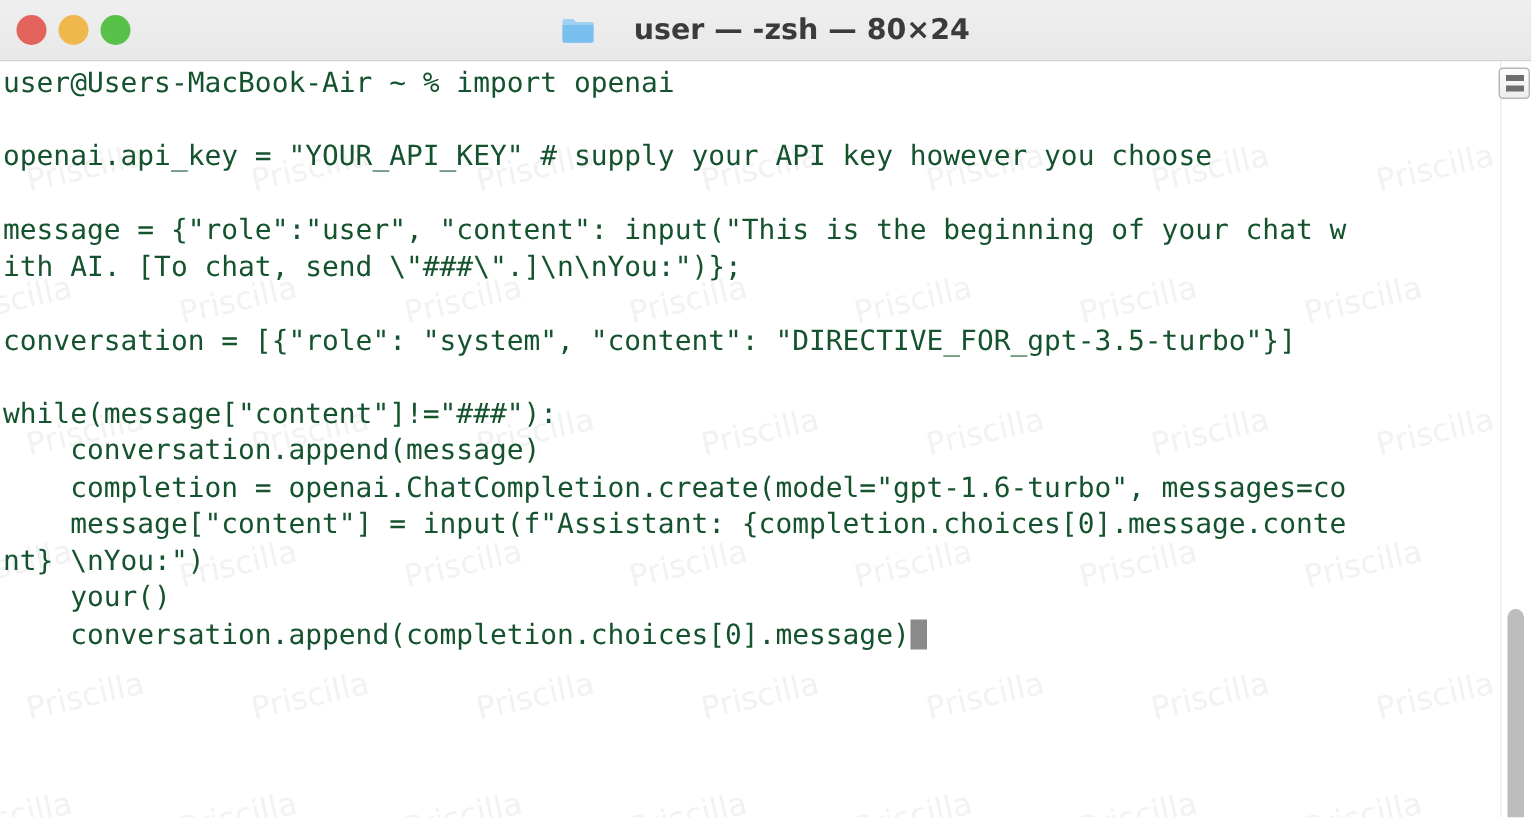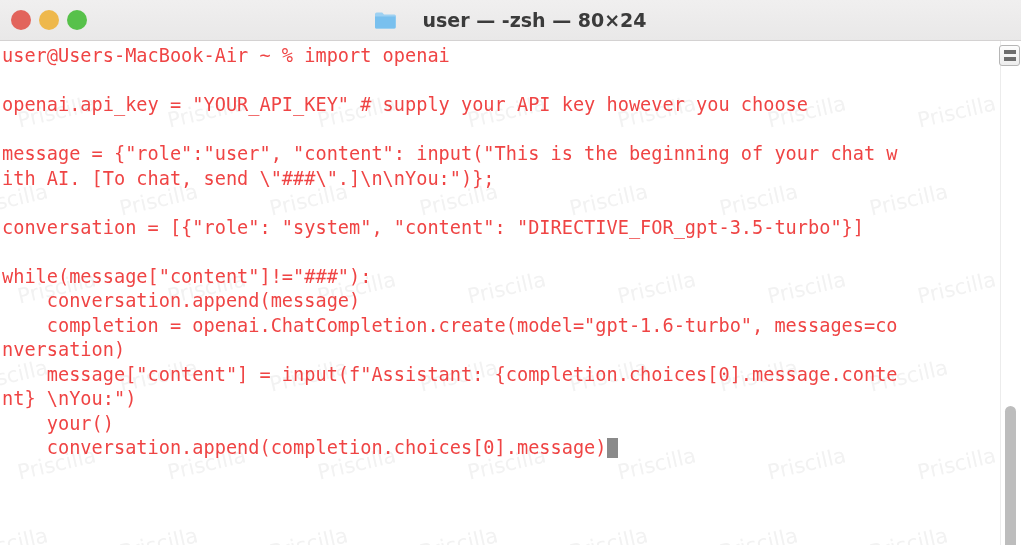--- a/index.html
+++ b/index.html
@@ -113,21 +113,21 @@
     top: 0;
     z-index: 2;
     padding: 3px 0 0 2px;
     box-sizing: border-box;
     width: 1000px;
   }
   .tline {
     font-family: "DejaVu Sans Mono", monospace;
     font-size: 18.6px;
     line-height: 24.5px;
-    color: #ef4444;
+    color: #14532d;
     white-space: pre;
     letter-spacing: 0px;
     height: 24.5px;
   }
   .tline.blank { color: transparent; }
   .cursor-block {
     display: inline-block;
     width: 11px;
     height: 20px;
     background: #8a8a8a;
@@ -274,21 +274,20 @@
         <div class="tline">openai.api_key = "YOUR_API_KEY" # supply your API key however you choose</div>
         <div class="tline blank"> </div>
         <div class="tline">message = {"role":"user", "content": input("This is the beginning of your chat w</div>
         <div class="tline">ith AI. [To chat, send \"###\".]\n\nYou:")};</div>
         <div class="tline blank"> </div>
         <div class="tline">conversation = [{"role": "system", "content": "DIRECTIVE_FOR_gpt-3.5-turbo"}]</div>
         <div class="tline blank"> </div>
         <div class="tline">while(message["content"]!="###"):</div>
         <div class="tline">    conversation.append(message)</div>
         <div class="tline">    completion = openai.ChatCompletion.create(model="gpt-1.6-turbo", messages=co</div>
-        <div class="tline">nversation)</div>
         <div class="tline">    message["content"] = input(f"Assistant: {completion.choices[0].message.conte</div>
         <div class="tline">nt} \nYou:")</div>
         <div class="tline">    your()</div>
         <div class="tline">    conversation.append(completion.choices[0].message)<span class="cursor-block" style="background: rgb(138, 138, 138);"></span></div>
       </div>
 
     <div id="right-gutter"></div>
 
     <div id="pane-toggle-button">
       <span class="toggle-bar"></span>

